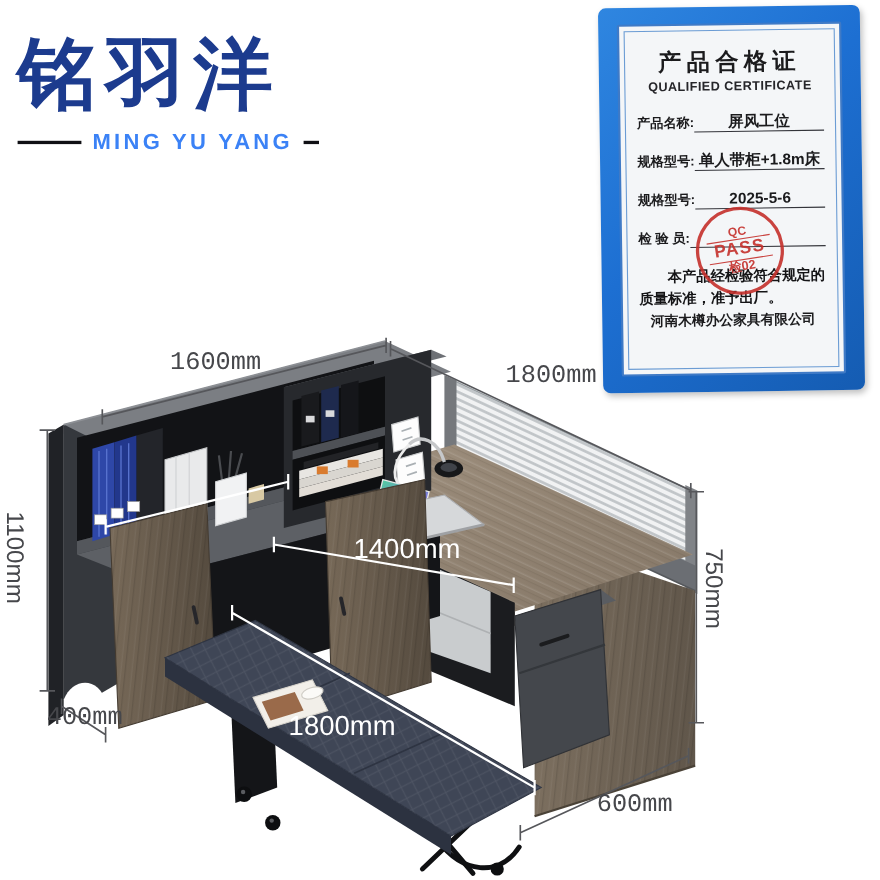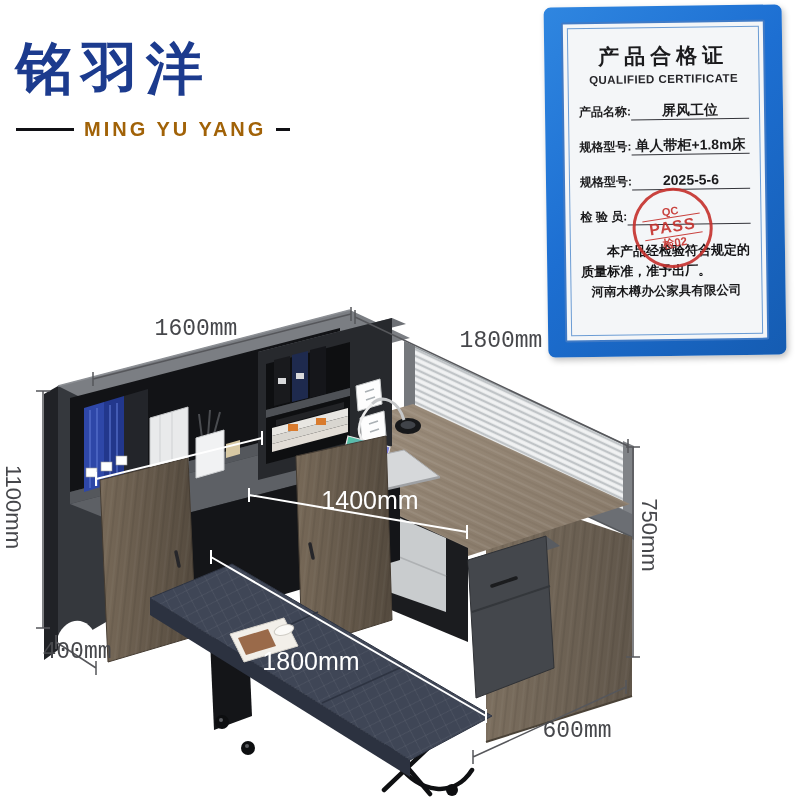--- a/index.html
+++ b/index.html
@@ -1,26 +1,26 @@
 <!DOCTYPE html>
 <html><head>
 <meta charset="utf-8">
 <style>
   html,body{margin:0;padding:0;background:#fff;}
   .stage{position:relative;width:800px;height:800px;background:#fff;overflow:hidden;
          font-family:"Liberation Sans",sans-serif;}
   
   .logo{position:absolute;left:16px;top:22px;width:290px;}
-  .logo-cn{font-size:57px;line-height:92px;font-weight:bold;color:#1c3b8e;
+  .logo-cn{font-size:72px;line-height:92px;font-weight:bold;color:#1c3b8e;
            letter-spacing:8px;white-space:nowrap;}
   .logo-en{display:flex;align-items:center;margin-top:4px;}
   .logo-en .bar{height:3px;background:#101014;}
   .bar-l{width:58px;margin-right:10px;}
   .bar-r{width:14px;margin-left:10px;}
-  .logo-en .txt{font-size:20px;font-weight:bold;letter-spacing:3px;color:#a16207;white-space:nowrap;}
+  .logo-en .txt{font-size:20px;font-weight:bold;letter-spacing:3px;color:#3b82f6;white-space:nowrap;}
   
   .certificate{position:absolute;left:546px;top:6px;width:238px;height:350px;
                background:linear-gradient(135deg,#2f86e0 0%,#1d6fd2 45%,#155cb2 100%);
                border-radius:7px;transform:rotate(-0.8deg);
                box-shadow:2px 3px 6px rgba(0,0,0,.25);padding:0;}
   .cert-card{position:absolute;left:17px;top:15px;right:17px;bottom:15px;
              background:#f4f6f8;border:2px solid #3f7ac6;border-radius:2px;}
   .cert-inner{position:absolute;left:4px;top:4px;right:4px;bottom:4px;
               border:1px solid #6b9cd4;padding:14px 10px 6px 10px;color:#1b1b1d;}
   .cert-title{text-align:center;font-size:21px;font-weight:bold;letter-spacing:5px;}

